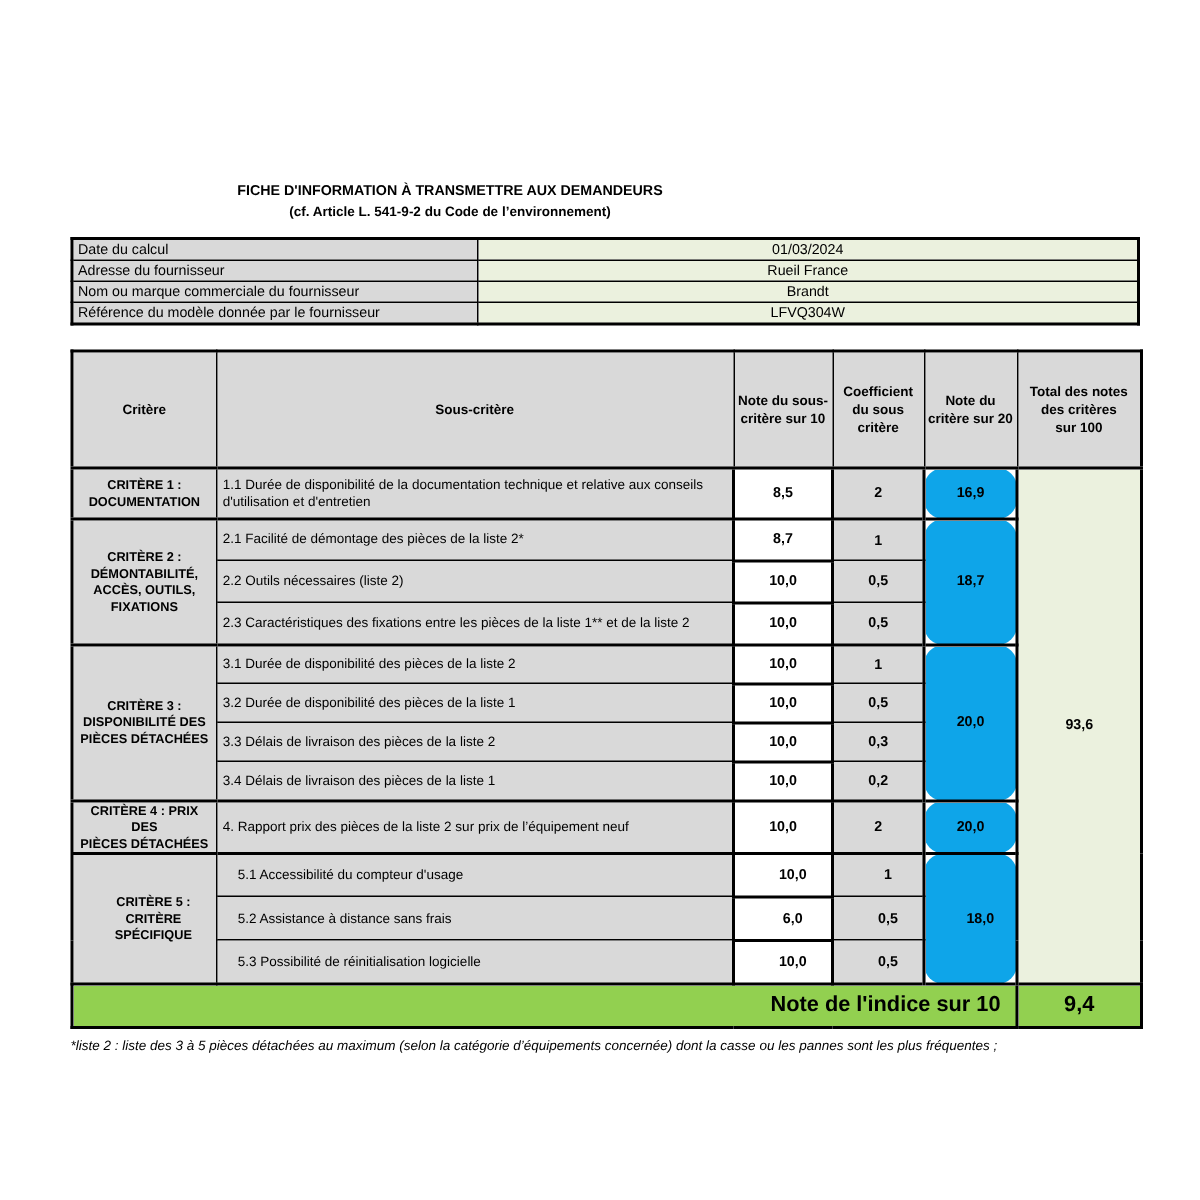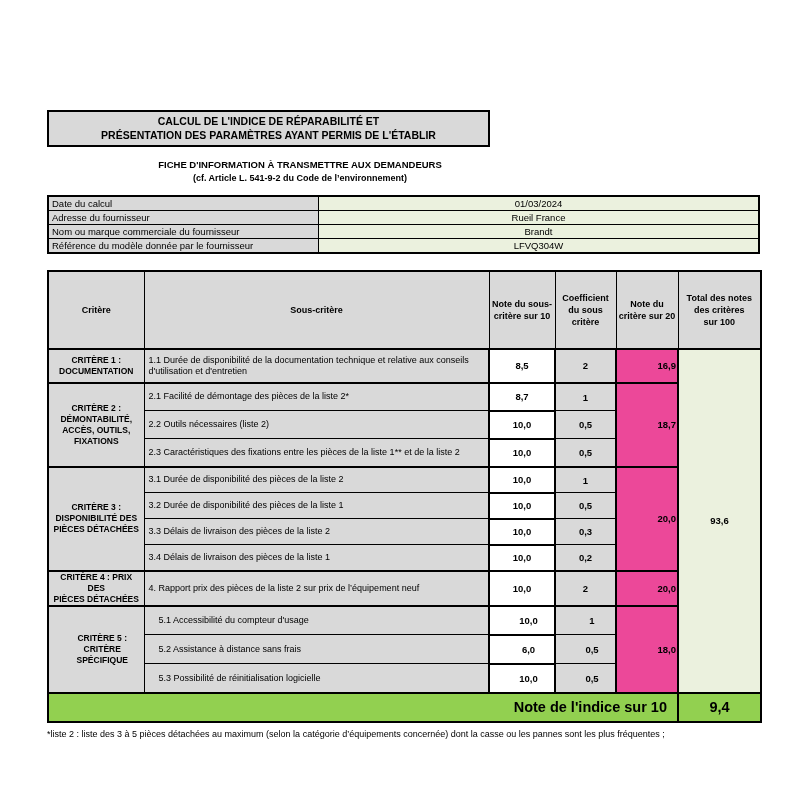--- a/index.html
+++ b/index.html
@@ -37,45 +37,41 @@
     text-align:center;vertical-align:middle;border-bottom-width:2px;line-height:1.35;}
   .pre{white-space:pre-line;}
   td.crit{background:#d9d9d9;font-weight:bold;font-size:8.5px;text-align:center;
     vertical-align:middle;line-height:1.3;padding:0 2px;}
   td.sub{background:#d9d9d9;font-size:9px;text-align:left;vertical-align:middle;
     padding:1px 4px;line-height:1.25;}
   td.n10{background:#fff;font-weight:bold;font-size:9.5px;text-align:center;
     vertical-align:middle;border:2px solid #000;}
   td.coef{background:#d9d9d9;font-weight:bold;font-size:9.5px;text-align:center;
     vertical-align:middle;border-left-width:2px;}
-  td.n20{background:#ec4899;font-weight:bold;font-size:9.5px;text-align:right;
-    vertical-align:middle;border-left-width:2px;}
+  td.n20{background:#0ea5e9;font-weight:bold;font-size:9.5px;text-align:center;
+    vertical-align:middle;border-left-width:2px;border-radius:13px;}
   td.tot{background:#ebf1de;font-weight:bold;font-size:9.5px;text-align:center;
     vertical-align:middle;border-left-width:2px;}
   tr.grp td{border-top-width:2px;}
   tr.h30 td{height:30px;} tr.h24 td{height:24px;} tr.h22 td{height:22px;} tr.h25 td{height:25px;padding-left:14px;}
   tr.final-row td{background:#92d050;border:2px solid #000;height:25px;}
   td.final-label{font-weight:bold;font-size:14.5px;text-align:right;padding-right:10px;}
   td.final-value{font-weight:bold;font-size:14.5px;text-align:center;}
 
   
-  .footnotes{width:713px;margin-top:5px;font-size:9px;line-height:1.55;}
+  .footnotes{width:713px;margin-top:5px;font-style:italic;font-size:9px;line-height:1.55;}
   .footnotes p{margin:0;}
 </style>
 </head>
 <body>
 
 <div class="page">
   <div class="doc">
 
     <div class="header-row">
-      <div class="title-box">
-        <div class="t1">CALCUL DE L'INDICE DE RÉPARABILITÉ ET</div>
-        <div class="t2">PRÉSENTATION DES PARAMÈTRES AYANT PERMIS DE L'ÉTABLIR</div>
-      </div>
     </div>
 
     <div class="subtitle">
       <div class="s1">FICHE D'INFORMATION À TRANSMETTRE AUX DEMANDEURS</div>
       <div class="s2">(cf. Article L. 541-9-2 du Code de l’environnement)</div>
     </div>
 
     <table class="info-table">
       <tbody>
         <tr>

